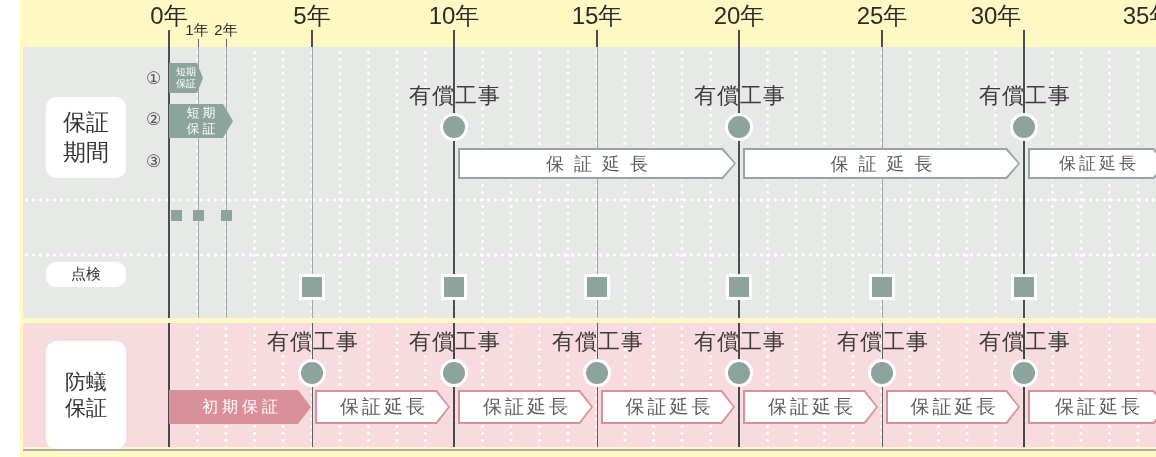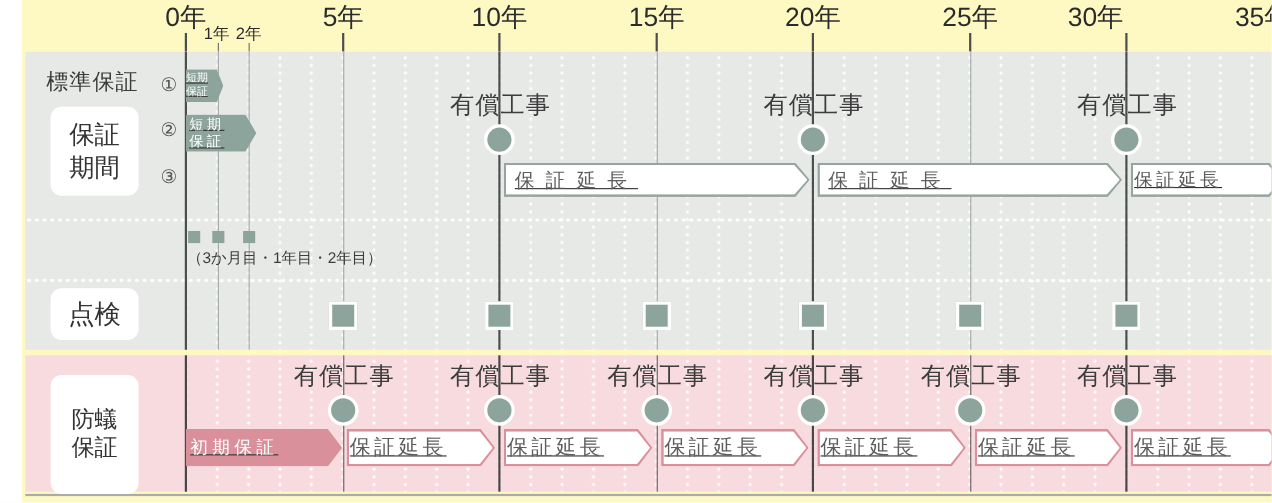--- a/index.html
+++ b/index.html
@@ -29,21 +29,21 @@
   .pl-s{width:2px;background:#474747;}
   .pl-m{width:1px;background:#5e5e5e;}
   .bottom-line{left:3px;top:449px;width:1153px;height:2px;background:#ababab;}
   
   .section-title{left:22px;top:61px;font-size:20px;letter-spacing:1px;color:#3a3a3a;}
   .side-box{left:26px;width:80px;background:#ffffff;border-radius:10px;
             display:flex;flex-direction:column;align-items:center;justify-content:center;
             color:#333;text-align:center;}
   .row-num{position:absolute;left:126px;font-size:17px;color:#555;}
   
-  .arr,.oarr{position:absolute;display:flex;align-items:center;justify-content:flex-start;text-decoration:underline;}
+  .arr,.oarr{position:absolute;display:flex;align-items:center;justify-content:center;}
   .arr{clip-path:polygon(0 0,calc(100% - 13px) 0,100% 50%,calc(100% - 13px) 100%,0 100%);}
   .tip6{clip-path:polygon(0 0,calc(100% - 6px) 0,100% 50%,calc(100% - 6px) 100%,0 100%);}
   .tip10{clip-path:polygon(0 0,calc(100% - 10px) 0,100% 50%,calc(100% - 10px) 100%,0 100%);}
   .green{background:var(--green);}
   .rose{background:var(--rose);}
   .oarr{clip-path:polygon(0 0,calc(100% - 13px) 0,100% 50%,calc(100% - 13px) 100%,0 100%);}
   .oarr .fill{position:absolute;inset:2px;background:#ffffff;
               clip-path:polygon(0 0,calc(100% - 12px) 0,100% 50%,calc(100% - 12px) 100%,0 100%);}
   .ob-gray{background:var(--grayBorder);}
   .ob-pink{background:var(--rose);}
@@ -108,29 +108,28 @@
   <div class="vline pl-s" style="left:148px;top:323px;height:124px"></div>
   <div class="vline pl-m" style="left:292px;top:323px;height:124px"></div>
   <div class="vline pl-s" style="left:433px;top:323px;height:124px"></div>
   <div class="vline pl-m" style="left:577px;top:323px;height:124px"></div>
   <div class="vline pl-s" style="left:718px;top:323px;height:124px"></div>
   <div class="vline pl-m" style="left:862px;top:323px;height:124px"></div>
   <div class="vline pl-s" style="left:1003px;top:323px;height:124px"></div>
 
   <div class="abs bottom-line"></div>
 
-  <div class="abs section-title">標準保証</div>
 
   <div class="side-box abs" style="top:97px;height:81px;font-size:23px;line-height:1.3">
     <span>保証</span>
     <span>期間</span>
   </div>
 
 
-  <div class="side-box abs" style="top:262px;height:47px;font-size:24px">
+  <div class="side-box abs" style="top:262px;height:25px;font-size:15px">
     <span>点検</span>
   </div>
 
   <div class="side-box abs" style="top:341px;height:108px;font-size:21px;line-height:1.25">
     <span>防蟻</span>
     <span>保証</span>
   </div>
 
   <div class="row-num" style="top:68px">①</div>
   <div class="row-num" style="top:109px">②</div>
@@ -172,21 +171,20 @@
     <div class="paid-dot"></div>
   </div>
   <div class="paid" style="left:959px;top:81px">
     <div class="paid-label">有償工事</div>
     <div class="paid-dot"></div>
   </div>
 
   <div class="sq-small" style="left:151px"></div>
   <div class="sq-small" style="left:173px"></div>
   <div class="sq-small" style="left:201px"></div>
-  <div class="abs patrol-caption">（3か月目・1年目・2年目）</div>
 
   <div class="sq-insp" style="left:279px"></div>
   <div class="sq-insp" style="left:421px"></div>
   <div class="sq-insp" style="left:564px"></div>
   <div class="sq-insp" style="left:706px"></div>
   <div class="sq-insp" style="left:849px"></div>
   <div class="sq-insp" style="left:991px"></div>
 
   <div class="paid" style="left:247px;top:327px">
     <div class="paid-label">有償工事</div>

